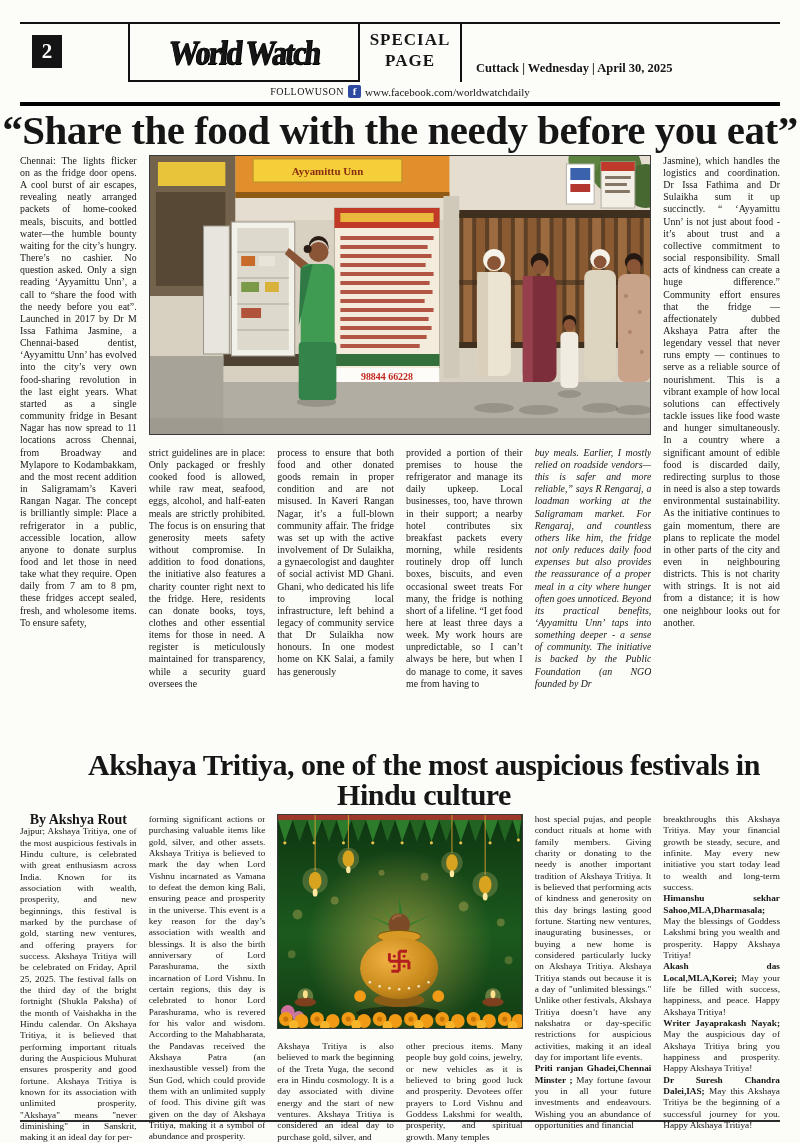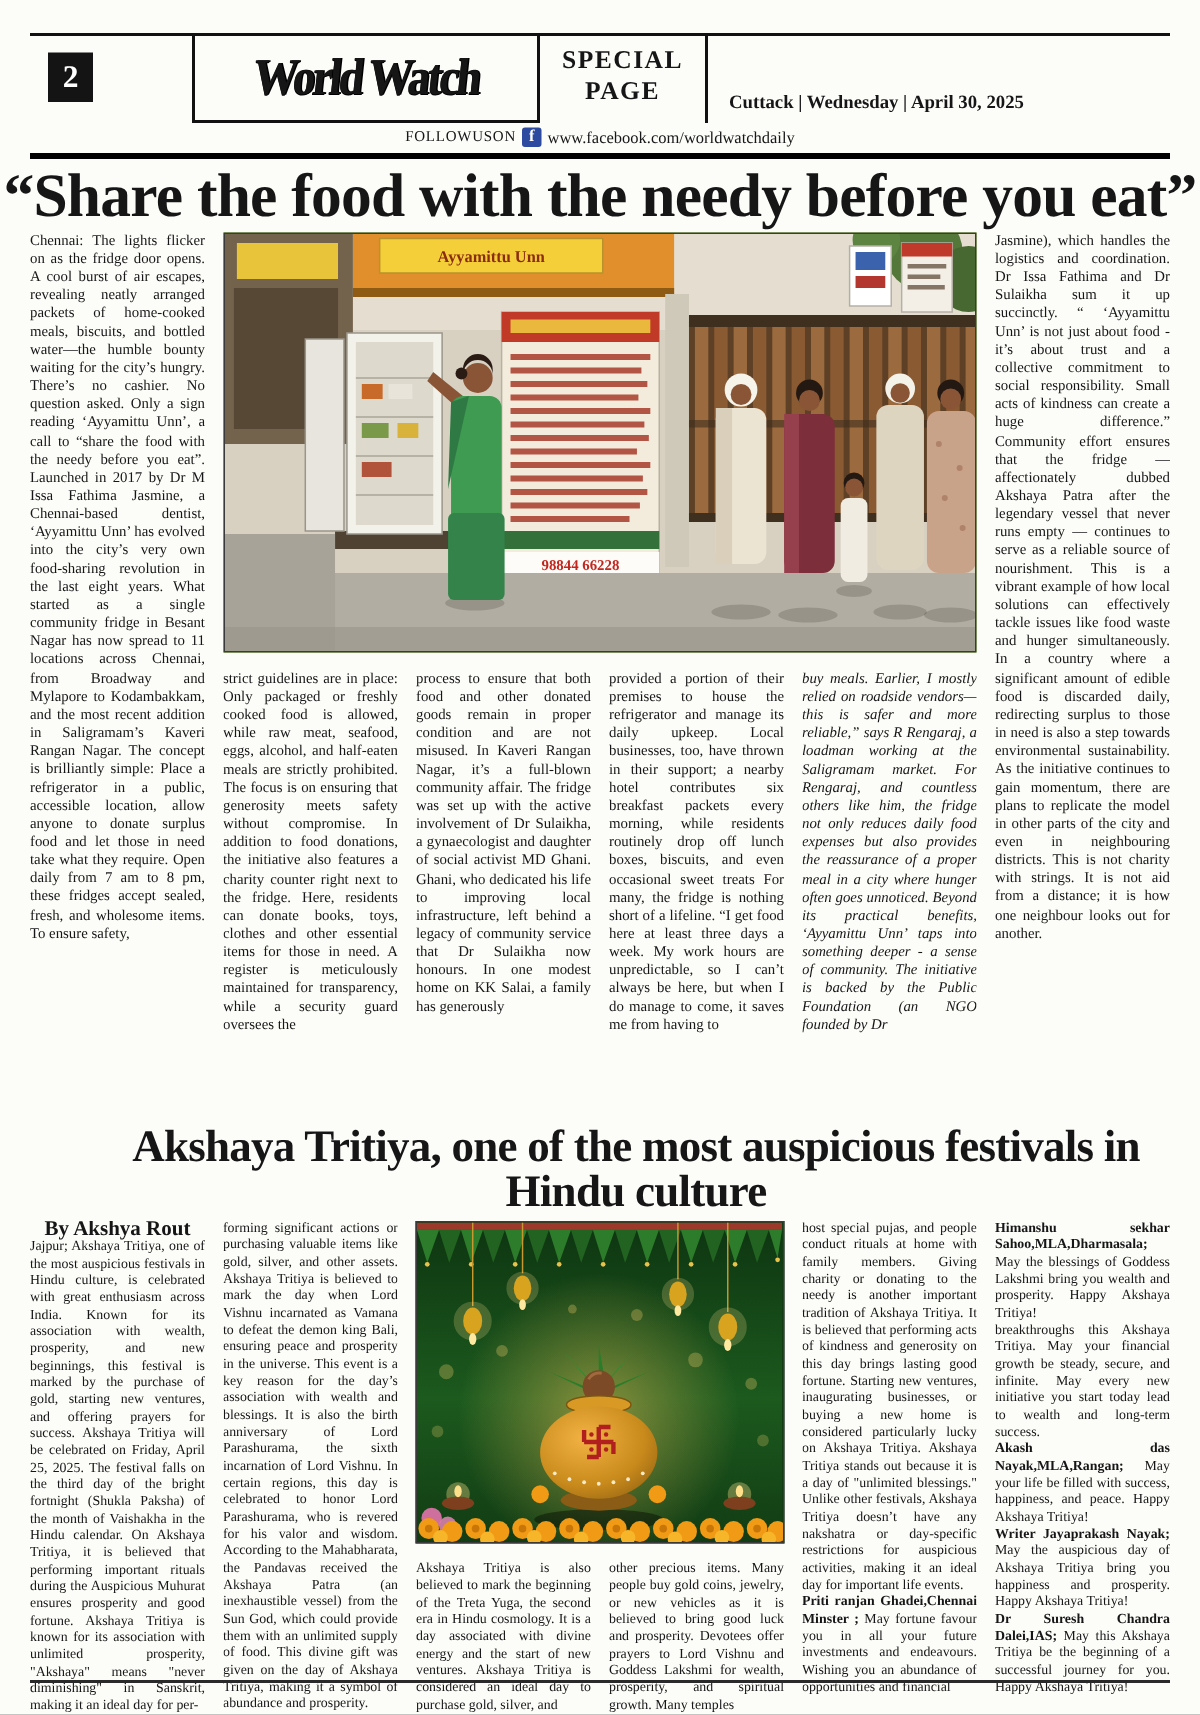--- a/index.html
+++ b/index.html
@@ -9,38 +9,38 @@
   
   .topline{margin-top:22px;border-top:2px solid #111;}
   .header-row{display:flex;align-items:stretch;height:58px;}
   .pagenum-cell{width:108px;position:relative;}
   .pagenum-box{position:absolute;left:12px;top:11px;width:30px;height:33px;background:#141414;
       color:#fff;font-weight:bold;font-size:21px;display:flex;align-items:center;justify-content:center;}
   .vsep{width:2px;background:#111;}
   .logo-cell{width:228px;display:flex;align-items:center;justify-content:center;border-bottom:2px solid #111;}
   .logo{font-weight:bold;font-size:30px;letter-spacing:-2px;transform:skewX(-6deg) scaleY(1.15);
         text-shadow:1px 0 #000,0 1px #000;white-space:nowrap;}
-  .section-cell{width:110px;text-align:center;padding-top:5px;}
+  .section-cell{width:100px;text-align:center;padding-top:5px;}
   .section-cell div{font-weight:bold;font-size:17px;letter-spacing:1px;line-height:1.25;}
   .date-cell{flex:1;display:flex;align-items:flex-end;padding:0 0 6px 14px;font-weight:bold;font-size:12.5px;}
   .follow-row{display:flex;align-items:center;justify-content:center;gap:4px;padding:3px 0 4px 0;font-size:11px;}
   .follow-label{font-weight:normal;letter-spacing:.5px;font-size:10px;}
   .fb-icon{width:13px;height:13px;background:#2b4aa0;color:#fff;font-weight:bold;font-size:11px;
       display:inline-flex;align-items:center;justify-content:center;border-radius:2px;line-height:1;}
   .thickrule{border-top:4px solid #000;}
   
   .h1{font-size:41px;font-weight:bold;text-align:center;line-height:1.02;margin:4px 0 3px 0;letter-spacing:-.5px;}
   .h2{font-size:30px;font-weight:bold;text-align:center;line-height:1.0;margin:6px 0 4px 0;letter-spacing:-.5px;padding-left:48px;}
   
   .grid{display:grid;grid-template-columns:repeat(6,1fr);column-gap:8px;row-gap:5px;margin:2px 20px 0 20px;gap:12px;}
   .col{overflow:hidden;text-align:justify;}
   .col p{margin:0;}
   .a1 .col{font-size:9.9px;line-height:12.15px;}
   .a1 .span-col{grid-row:1/3;height:583px;}
-  .a1-photo{grid-column:2/6;grid-row:1;height:278px;border:1.5px solid #3a3a3a;background:#84cc16;}
+  .a1-photo{grid-column:2/6;grid-row:1;height:278px;border:1.5px solid #3a3a3a;background:#ef4444;}
   .a1 .row2{grid-row:2;height:297px;}
   .a2 .col{font-size:9.25px;line-height:11.35px;}
   .a2 .span-col{grid-row:1/3;height:352px;}
   .a2-photo{grid-column:3/5;grid-row:1;height:213px;border:1.5px solid #3a3a3a;background:#123c14;}
   .a2 .row2{grid-row:2;height:131px;}
   .byline{font-weight:bold;font-size:14px;margin-bottom:1px;text-align:center;}
   svg{display:block;}
   .bottomrule{position:absolute;left:20px;right:20px;top:1120px;border-top:2px solid #2a2a2a;}
 </style>
 </head>
@@ -425,22 +425,22 @@
         <p>Akshaya Tritiya is also believed to mark the beginning of the Treta Yuga, the second era in Hindu cosmology. It is a day associated with divine energy and the start of new ventures. Akshaya Tritiya is considered an ideal day to purchase gold, silver, and</p>
       </div>
     <div class="col row2" style="grid-column:4;">
         <p>other precious items. Many people buy gold coins, jewelry, or new vehicles as it is believed to bring good luck and prosperity. Devotees offer prayers to Lord Vishnu and Goddess Lakshmi for wealth, prosperity, and spiritual growth. Many temples</p>
       </div>
     <div class="col span-col" style="grid-column:5;">
         <p>host special pujas, and people conduct rituals at home with family members. Giving charity or donating to the needy is another important tradition of Akshaya Tritiya. It is believed that performing acts of kindness and generosity on this day brings lasting good fortune. Starting new ventures, inaugurating businesses, or buying a new home is considered particularly lucky on Akshaya Tritiya. Akshaya Tritiya stands out because it is a day of "unlimited blessings." Unlike other festivals, Akshaya Tritiya doesn’t have any nakshatra or day-specific restrictions for auspicious activities, making it an ideal day for important life events.</p>
         <p><b>Priti ranjan Ghadei,Chennai Minster ; </b>May fortune favour you in all your future investments and endeavours. Wishing you an abundance of opportunities and financial</p>
       </div>
     <div class="col span-col" style="grid-column:6;">
+        <p>breakthroughs this Akshaya Tritiya. May your financial growth be steady, secure, and infinite. May every new initiative you start today lead to wealth and long-term success.</p>
         <p><b>Himanshu sekhar Sahoo,MLA,Dharmasala; </b>May the blessings of Goddess Lakshmi bring you wealth and prosperity. Happy Akshaya Tritiya!</p>
-        <p>breakthroughs this Akshaya Tritiya. May your financial growth be steady, secure, and infinite. May every new initiative you start today lead to wealth and long-term success.</p>
-        <p><b>Akash das Nayak,MLA,Rangan; </b>May your life be filled with success, happiness, and peace. Happy Akshaya Tritiya!</p>
+        <p><b>Akash das Local,MLA,Korei; </b>May your life be filled with success, happiness, and peace. Happy Akshaya Tritiya!</p>
         <p><b>Writer Jayaprakash Nayak; </b>May the auspicious day of Akshaya Tritiya bring you happiness and prosperity. Happy Akshaya Tritiya!</p>
         <p><b>Dr Suresh Chandra Dalei,IAS; </b>May this Akshaya Tritiya be the beginning of a successful journey for you. Happy Akshaya Tritiya!</p>
       </div>
   </div>
 
   <div class="bottomrule"></div>
 </div>
 
 </body></html>

